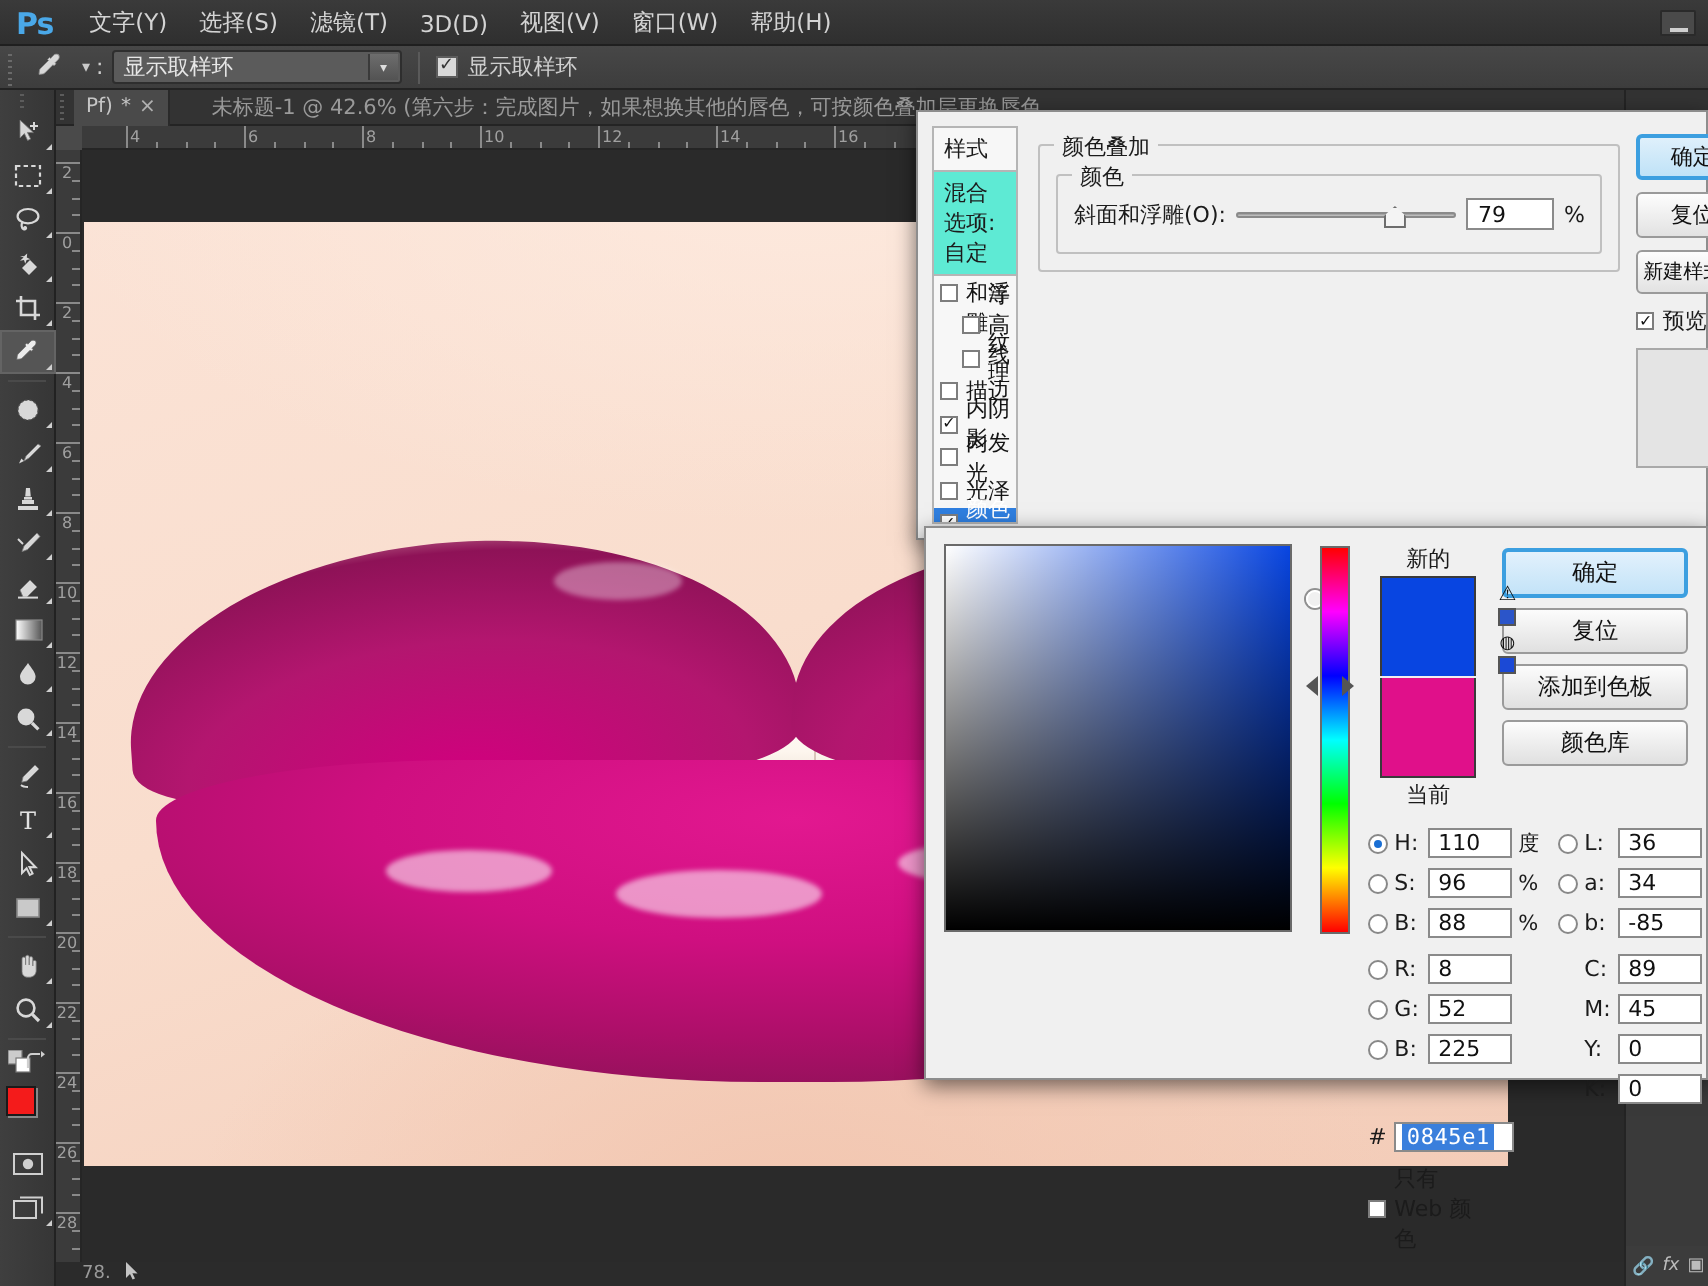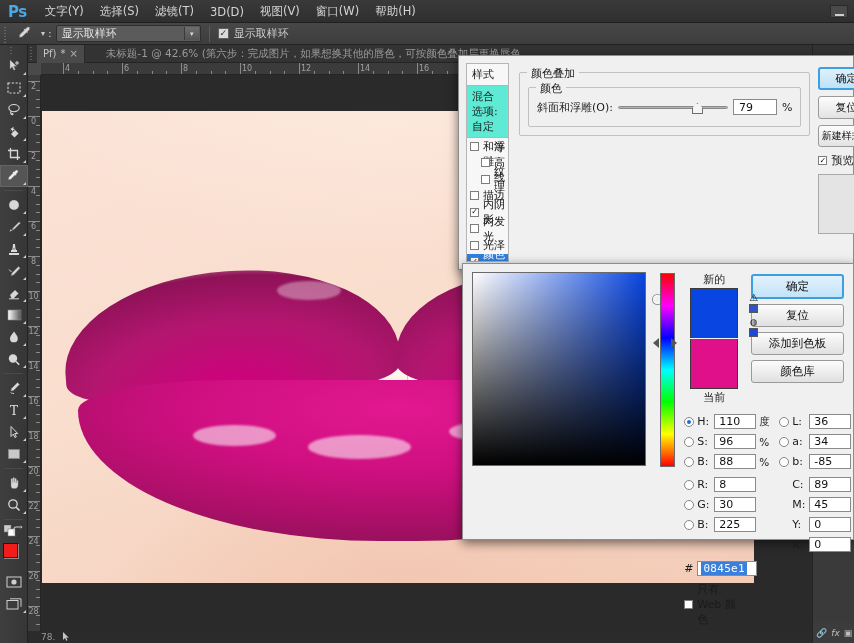--- a/index.html
+++ b/index.html
@@ -919,21 +919,21 @@
                 <span class="fl">R:</span>
                 <div class="fi">
                   <span>8</span>
                 </div>
                 <span class="fu"></span>
               </div>
               <div class="fieldrow">
                 <span class="radio"></span>
                 <span class="fl">G:</span>
                 <div class="fi">
-                  <span>30</span>
+                  <span>52</span>
                 </div>
                 <span class="fu"></span>
               </div>
               <div class="fieldrow">
                 <span class="radio"></span>
                 <span class="fl">B:</span>
                 <div class="fi">
                   <span>225</span>
                 </div>
                 <span class="fu"></span>

